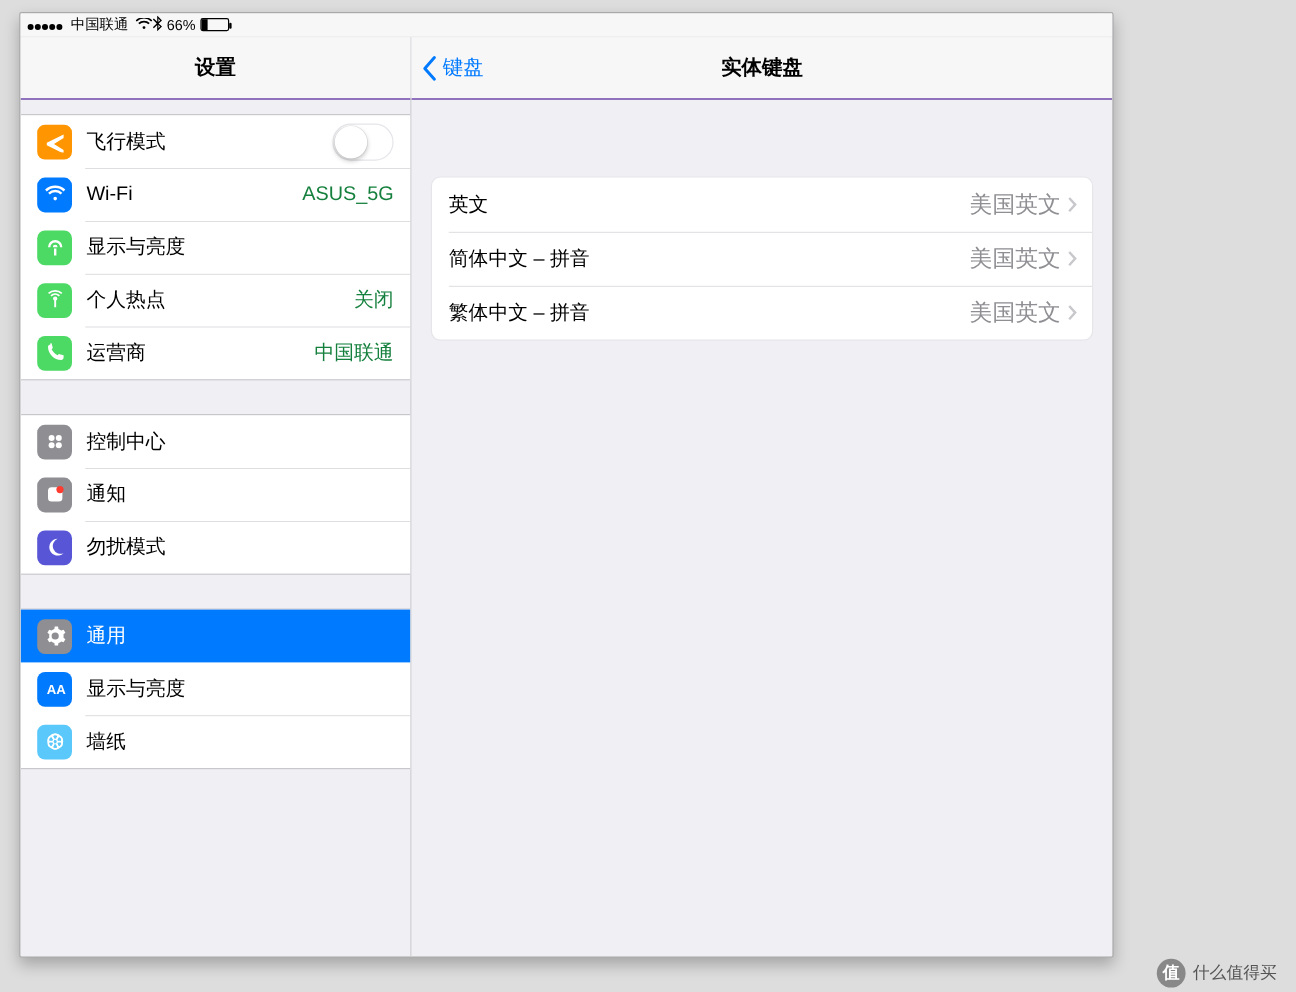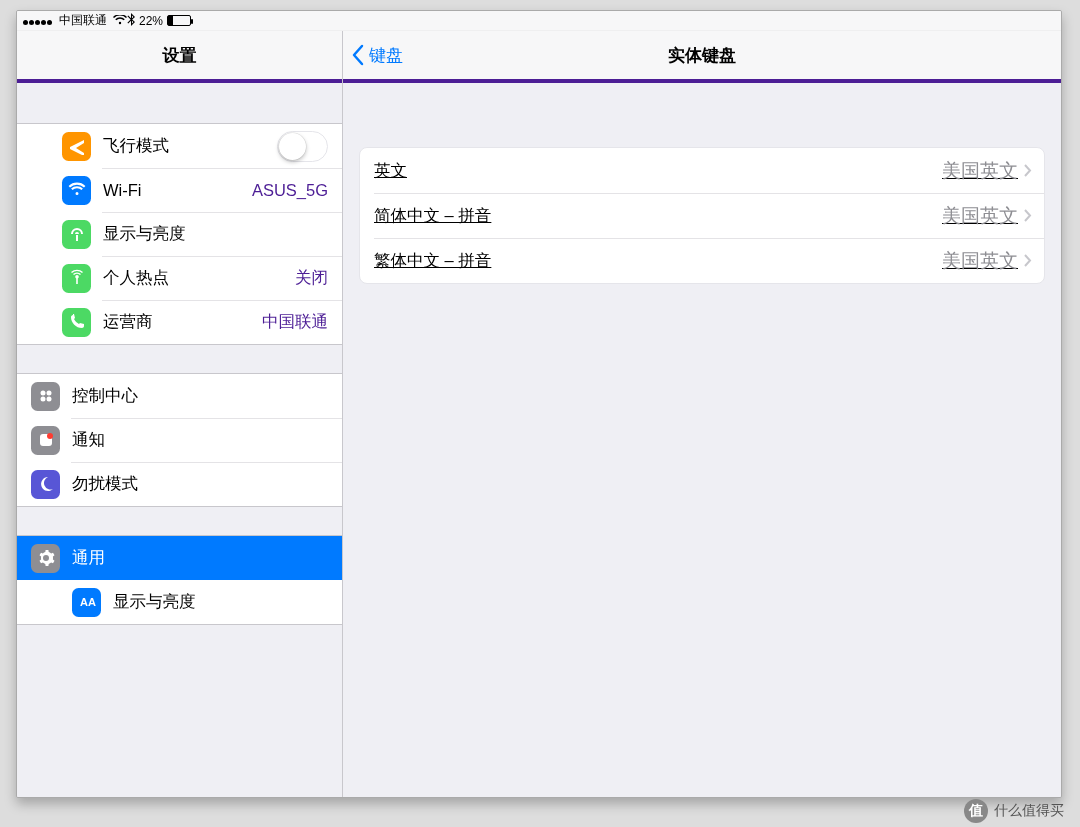--- a/index.html
+++ b/index.html
@@ -1,18 +1,18 @@
 <!DOCTYPE html>
 <html><head>
 <meta charset="utf-8">
 <style>
   * { box-sizing: border-box; margin: 0; padding: 0; font-family: -apple-system, "Helvetica Neue", Arial, sans-serif; }
   body { background: #ddd; width: 1080px; height: 827px; position: relative; }
   .device {
-    position: absolute; left: 16px; top: 10px; width: 1046px; height: 788px;
+    position: absolute; left: 16px; top: 10px; width: 912px; height: 788px;
     background: #efeff4; border: 1px solid #aaa; border-radius: 2px;
     box-shadow: 0 6px 12px rgba(0,0,0,0.25), 0 0 0 1px #ccc inset;
     overflow: hidden; display: flex; flex-direction: column;
   }
   
   .statusbar {
     height: 20px; width: 100%; background: #f7f7f8; color: #000;
     font-size: 12px; display: flex; align-items: center; padding: 0 6px;
     border-bottom: 1px solid rgba(0,0,0,0.03);
   }
@@ -21,41 +21,41 @@
   .statusbar .center { flex:1; text-align:center; }
   .statusbar .right { display:flex; align-items:center; gap:4px; }
   .wifi-ic, .bt-ic { display:inline-block; }
   .batt { display:inline-block; width:24px; height:11px; border:1px solid #000; border-radius:2px; position:relative;}
   .batt::after{content:""; position:absolute; right:-3px; top:3px; width:2px; height:5px; background:#000; border-radius:1px;}
   .batt i{display:block; height:100%; width:22%; background:#000;}
   
   .split { flex:1; display:flex; overflow:hidden; }
   .sidebar { width: 326px; border-right:1px solid #c8c7cc; background:#efeff4; display:flex; flex-direction:column;}
   .detail  { flex:1; background:#efeff4; display:flex; flex-direction:column;gap:36px;}
-  .navbar { height:52px; background:#f7f7f8; border-bottom:4px solid #4c1d95; display:flex; align-items:center; position:relative;}
+  .navbar { height:52px; background:#f7f7f8; border-bottom:1px solid #4c1d95; display:flex; align-items:center; position:relative;}
   .navbar .title { position:absolute; left:0; right:0; text-align:center; font-size:17px; font-weight:600; color:#000;}
   .navbar .back { display:flex; align-items:center; color:#007aff; font-size:17px; margin-left:8px; position:relative; z-index:1;}
   .navbar .back svg{ width:14px; height:22px; margin-right:4px;}
   .scroll { flex:1; overflow-y:auto; }
   .group { margin-top:28px; background:#fff; border-top:1px solid #c8c7cc; border-bottom:1px solid #c8c7cc;}
-  .sidebar .group:first-child{ margin-top:40px;padding-left:31px;}
+  .sidebar .group:first-child{ margin-top:12px;}
   .row { display:flex; align-items:center; height:44px; padding-left:14px; position:relative;}
   .row + .row::before { content:""; position:absolute; left:54px; right:0; top:0; height:1px; background:#c8c7cc; transform:scaleY(0.5);}
   .icon { width:29px; height:29px; border-radius:6.5px; margin-right:12px; display:flex; align-items:center; justify-content:center; flex-shrink:0;}
   .icon svg{width:18px; height:18px;}
   .row .label { font-size:16.5px; color:#000; flex:0 0 auto;}
   .row .spacer{flex:1;}
-  .row .value { font-size:16.5px; color:#4c1d95; margin-right:14px;text-align:center;}
+  .row .value { font-size:16.5px; color:#15803d; margin-right:14px;text-align:center;}
   .row.selected{ background:#007aff;}
   .row.selected .label{ color:#fff;}
   .row.selected + .row::before{ background:transparent;}
   .toggle { width:51px; height:31px; background:#fff; border:1.5px solid #e5e5ea; border-radius:31px; position:relative; margin-right:14px;}
   .toggle i{ position:absolute; left:1px; top:1px; width:27px; height:27px; background:#fff; border-radius:50%; box-shadow:0 2px 4px rgba(0,0,0,0.25), 0 0 0 0.5px rgba(0,0,0,0.1);}
   
-  .dgroup { margin:28px 16px 0 16px; background:#fff; border:1px solid #e5e5ea; border-radius:8px; overflow:hidden;text-decoration:underline;}
+  .dgroup { margin:28px 16px 0 16px; background:#fff; border:1px solid #e5e5ea; border-radius:8px; overflow:hidden;}
   .drow { display:flex; align-items:center; height:45px; padding:0 12px 0 14px; position:relative;}
   .drow + .drow::before{content:""; position:absolute; left:14px; right:0; top:0; height:1px; background:#c8c7cc; transform:scaleY(0.5);}
   .drow .dlabel{ font-size:16.5px; color:#000;}
   .drow .dvalue{ font-size:19px; color:#8e8e93; margin-left:auto; margin-right:6px;}
   .chev { width:8px; height:13px; }
   .chev path{ stroke:#c7c7cc; stroke-width:2; fill:none;}
   
   .wm { position:absolute; right:16px; bottom:4px; display:flex; align-items:center; gap:6px; color:#555; font-size:14px;}
   .wm .c{ width:24px; height:24px; border-radius:50%; background:#888; color:#fff; display:flex; align-items:center; justify-content:center; font-weight:bold; font-size:14px;}
 </style>
@@ -73,21 +73,21 @@
             <path d="M7 9.2a1.2 1.2 0 1 0 0-2.4 1.2 1.2 0 0 0 0 2.4zM3.3 5.3a5.2 5.2 0 0 1 7.4 0l1.1-1.1a6.8 6.8 0 0 0-9.6 0l1.1 1.1zM1 3a8.5 8.5 0 0 1 12 0l1-1a10 10 0 0 0-14 0l1 1z" fill="#000"></path>
           </svg>
       </span>
     </div>
     <div class="right">
       <span class="bt-ic">
         <svg width="8" height="13" viewBox="0 0 8 13">
             <path d="M4 0v5.2L1.2 2.4.4 3.2l3.2 3.3L.4 9.8l.8.8L4 7.8V13l4-4-2.8-2.5L8 4 4 0zm1 2.4L6.4 4 5 5.3V2.4zm0 8.2V7.7L6.4 9 5 10.6z" fill="#000"></path>
           </svg>
       </span>
-      <span>22%</span>
+      <span>66%</span>
       <span class="batt">
           <i></i>
         </span>
     </div>
   </div>
 
   <div class="split">
 
     <div class="sidebar">
       <div class="navbar">
@@ -184,26 +184,41 @@
             <div class="row selected">
               <div class="icon" style="background: rgb(142, 142, 147);">
                 <svg viewBox="0 0 18 18">
                   <path d="M9 6a3 3 0 1 0 0 6 3 3 0 0 0 0-6zm7 3c0 .5 0 1-.1 1.4l1.6 1.3-1.5 2.6-1.9-.7c-.7.6-1.5 1-2.4 1.3l-.3 2H8.6l-.3-2c-.9-.3-1.7-.7-2.4-1.3l-1.9.7-1.5-2.6 1.6-1.3C4 10 4 9.5 4 9s0-1 .1-1.4L2.5 6.3 4 3.7l1.9.7c.7-.6 1.5-1 2.4-1.3l.3-2h2.8l.3 2c.9.3 1.7.7 2.4 1.3l1.9-.7 1.5 2.6-1.6 1.3c.1.4.1.9.1 1.4z" fill="#fff"></path>
                 </svg>
               </div>
               <span class="label">通用</span>
               <span class="spacer"></span>
             </div>
             <div class="row">
-              <div class="icon" style="background: rgb(0, 122, 255); margin-left: 41px;">
+              <div class="icon" style="background: rgb(0, 122, 255);">
                 <svg viewBox="0 0 18 18">
                   <text x="2" y="13" font-size="11" font-weight="bold" fill="#fff">AA</text>
                 </svg>
               </div>
               <span class="label">显示与亮度</span>
+              <span class="spacer"></span>
+            </div>
+            <div class="row">
+              <div class="icon" style="background: rgb(90, 200, 250);">
+                <svg viewBox="0 0 18 18">
+                  <circle cx="9" cy="9" r="6" fill="none" stroke="#fff" stroke-width="1.3"></circle>
+                  <circle cx="9" cy="5" r="2.2" fill="none" stroke="#fff"></circle>
+                  <circle cx="12.5" cy="7" r="2.2" fill="none" stroke="#fff"></circle>
+                  <circle cx="12.5" cy="11" r="2.2" fill="none" stroke="#fff"></circle>
+                  <circle cx="9" cy="13" r="2.2" fill="none" stroke="#fff"></circle>
+                  <circle cx="5.5" cy="11" r="2.2" fill="none" stroke="#fff"></circle>
+                  <circle cx="5.5" cy="7" r="2.2" fill="none" stroke="#fff"></circle>
+                </svg>
+              </div>
+              <span class="label">墙纸</span>
               <span class="spacer"></span>
             </div>
           </div>
         </div>
     </div>
 
     <div class="detail">
       <div class="navbar">
         <div class="back">
           <svg viewBox="0 0 14 22">

